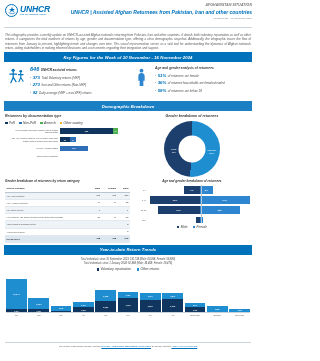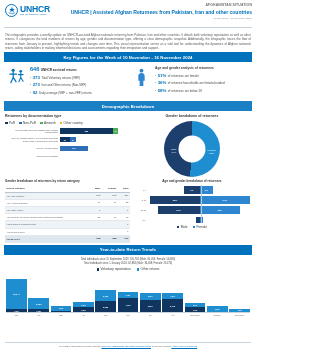--- a/index.html
+++ b/index.html
@@ -2,21 +2,21 @@
 <html><head>
 <meta charset="utf-8">
 <style>
   * { box-sizing: border-box; margin: 0; padding: 0; }
   html, body {
     width: 256px; height: 361px;
     background: #ffffff;
     font-family: "Liberation Sans", sans-serif;
     overflow: hidden;
   }
-  .page { position: relative; width: 256px; height: 349px; background: #fff; }
+  .page { position: relative; width: 256px; height: 349px; background: #fff; font-style: italic; }
 
   
   .header { position: relative; height: 30px; padding: 2px 4px 0 4px; }
   .logo-wrap { position: absolute; left: 5px; top: 4px; display: flex; align-items: center; gap: 2px; }
   .logo-mark { width: 13px; height: 13px; border: 1.1px solid #0072bc; border-radius: 50%;
                display: flex; align-items: center; justify-content: center; }
   .logo-mark svg { display: block; }
   .logo-text { line-height: 1; }
   .logo-title { font-size: 8.6px; font-weight: bold; color: #0072bc; letter-spacing: -0.2px; }
   .logo-sub { font-size: 2.5px; color: #0072bc; letter-spacing: -0.05px; margin-top: 0.5px; }

